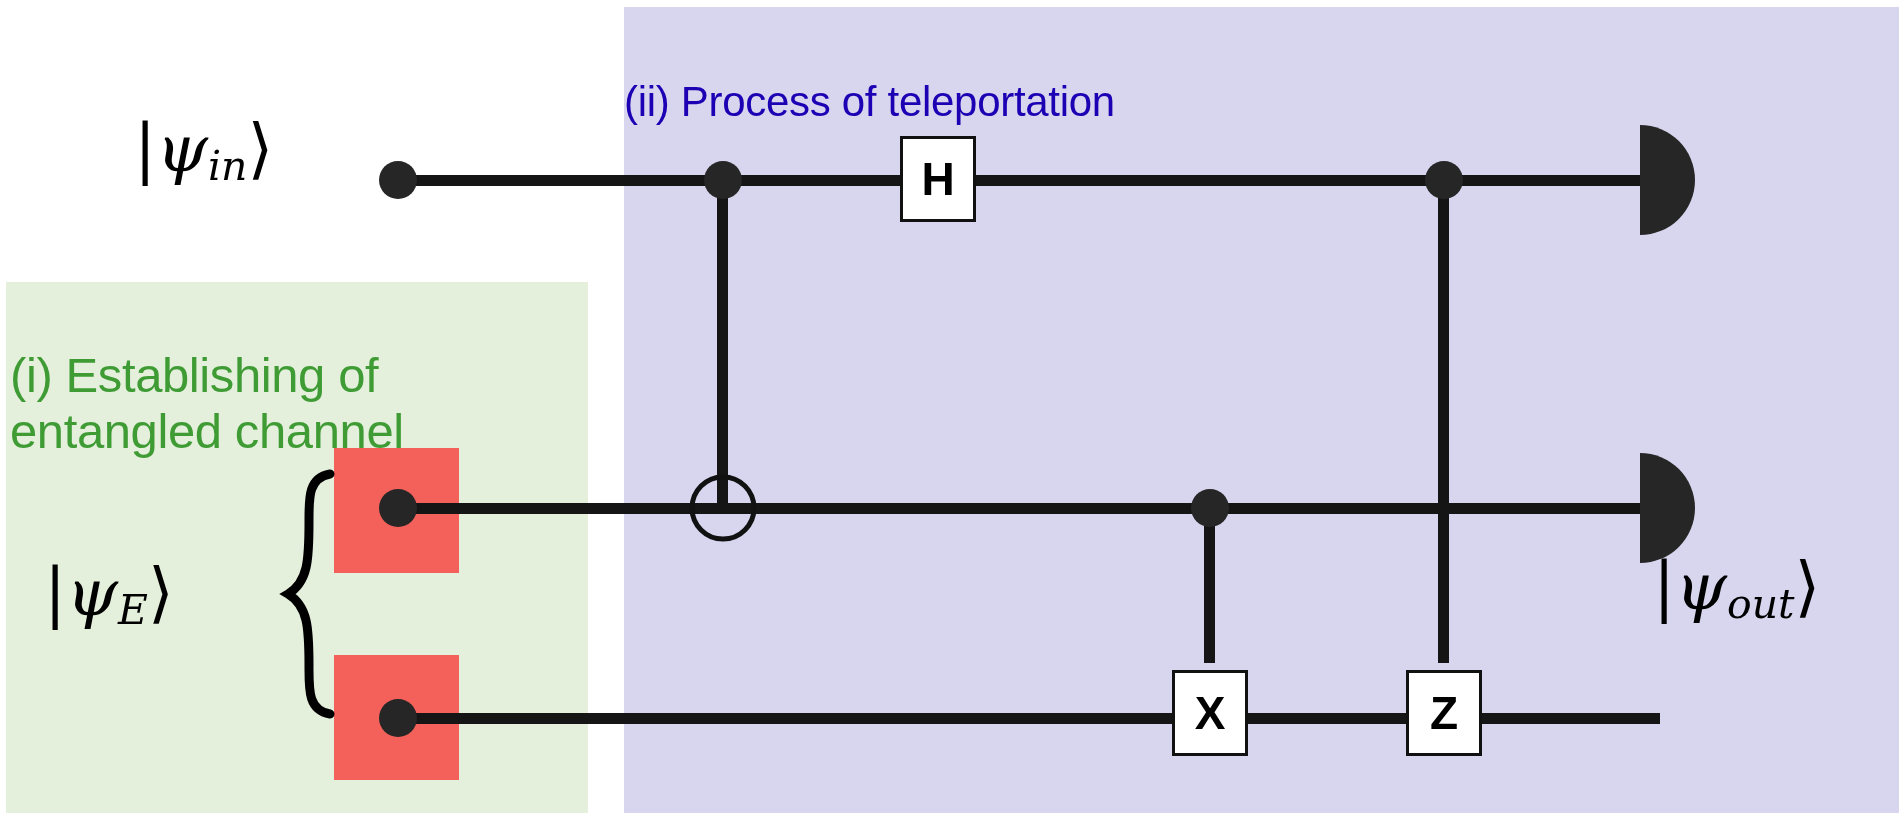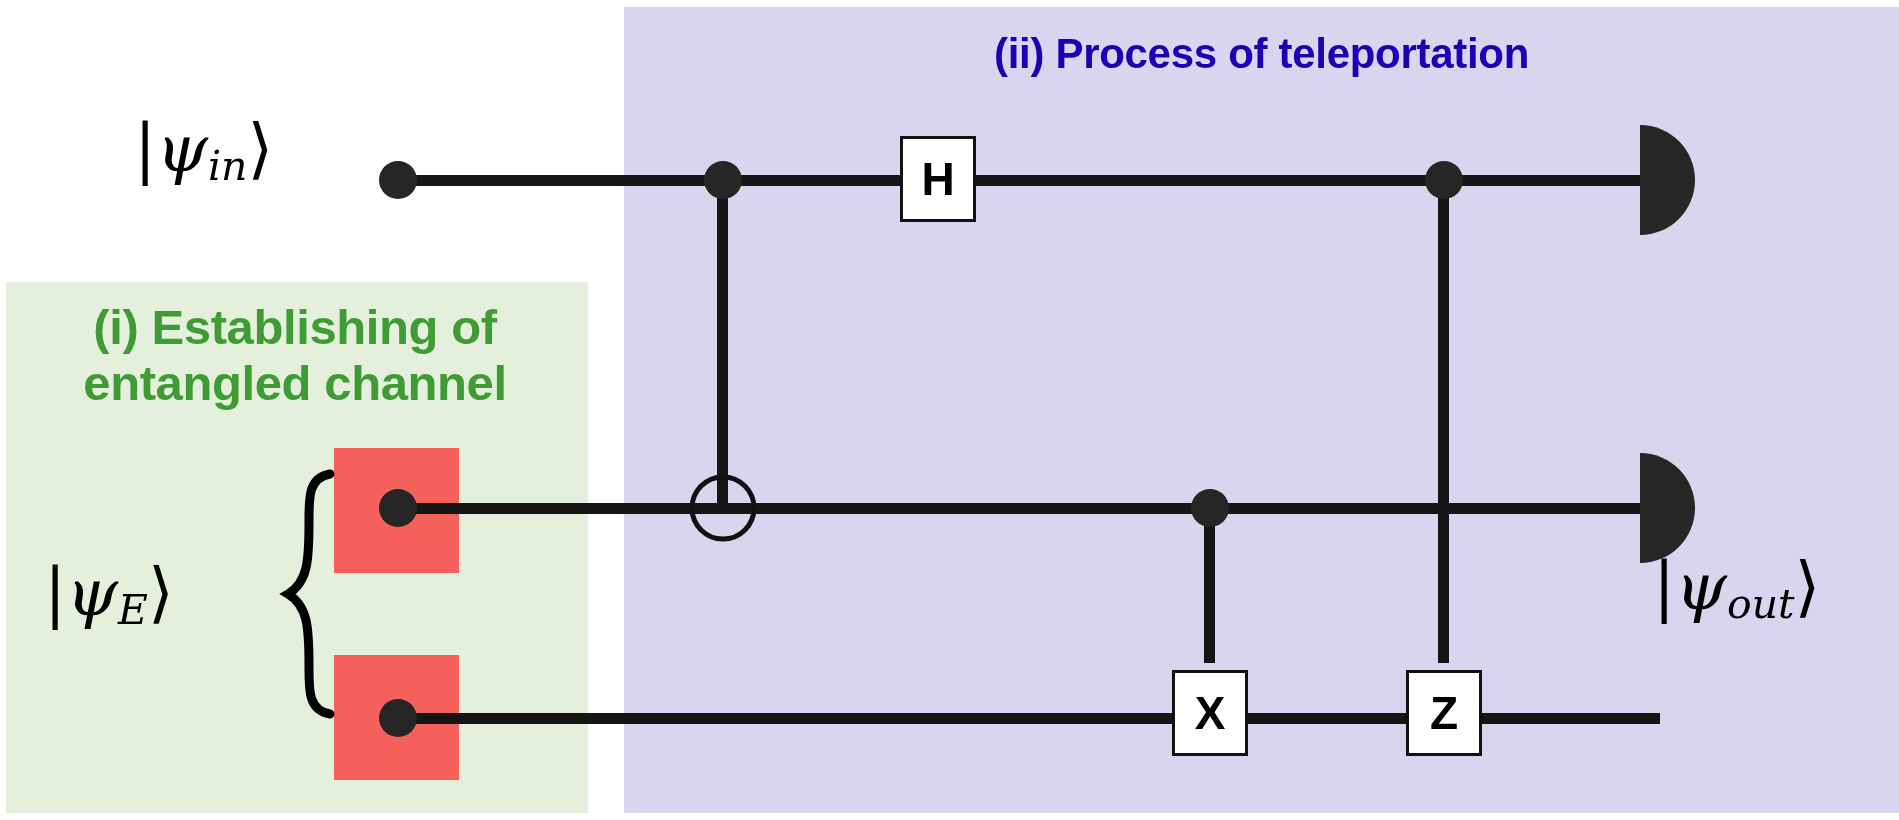--- a/index.html
+++ b/index.html
@@ -33,24 +33,24 @@
     top: 7px;
     width: 1275px;
     height: 806px;
     background: #d8d6ee;
   }
 
   
   .caption {
     position: absolute;
     font-family: "Liberation Sans", sans-serif;
-    font-weight: bold;
+    font-weight: normal;
     line-height: 1.14;
     white-space: pre-line;
-    text-align: center;
+    margin-top: 48px;
   }
   #caption-entangled {
     left: 10px;
     top: 300px;
     width: 570px;
     color: #3f9c35;
     font-size: 49px;
     letter-spacing: -0.4px;
   }
   #caption-teleport {

